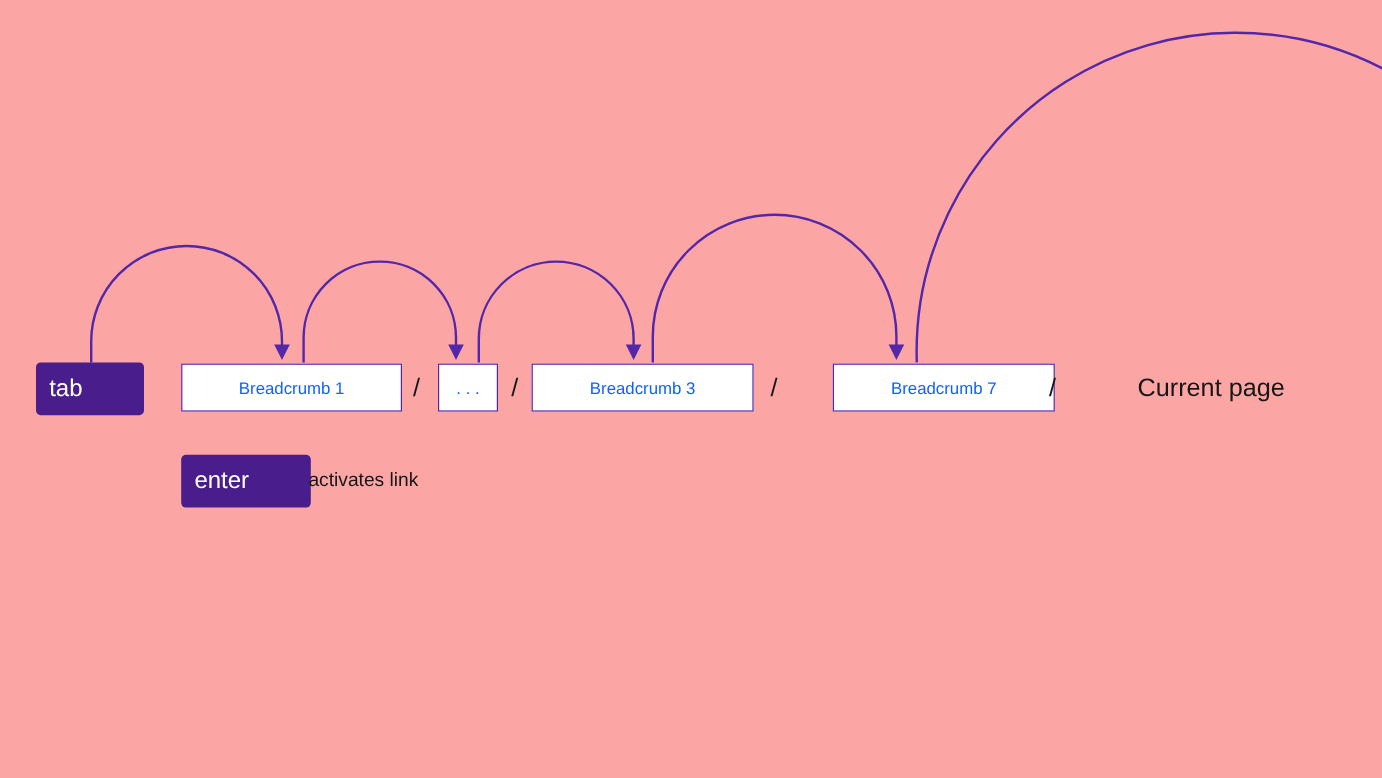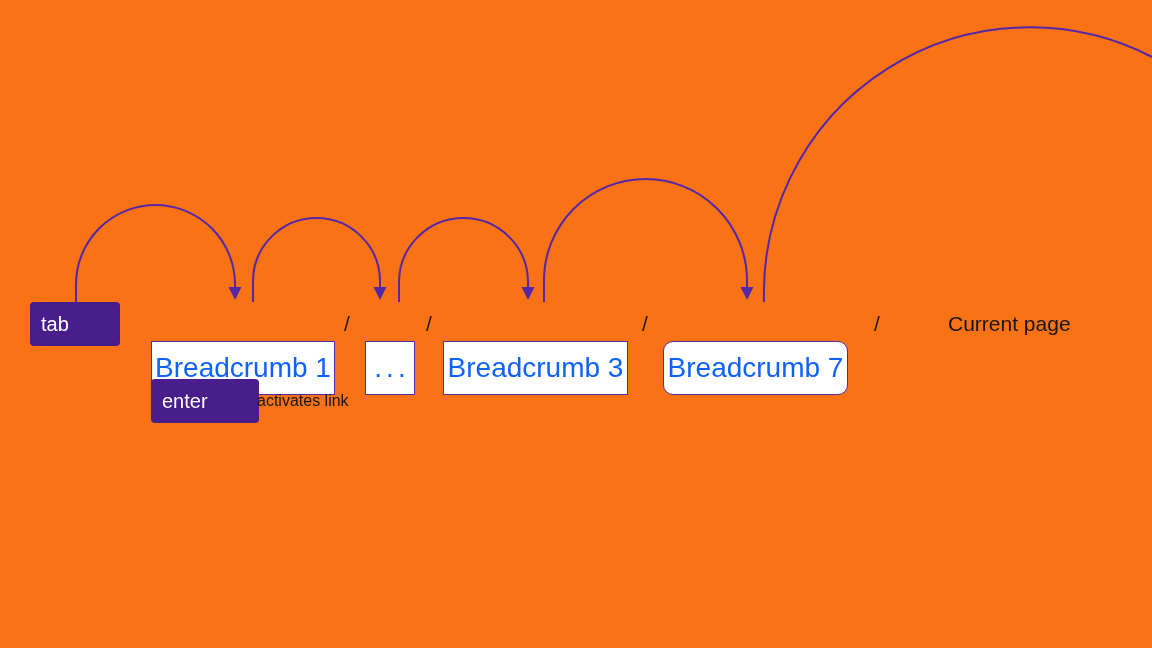--- a/index.html
+++ b/index.html
@@ -1,20 +1,20 @@
 <!DOCTYPE html>
 <html><head>
 <meta charset="utf-8">
 <style>
   html, body { margin: 0; padding: 0; background: #ffffff; }
   .canvas {
     position: relative;
     width: 1152px;
     height: 648px;
-    background: #f97316;
+    background: #fca5a5;
     overflow: hidden;
     font-family: "Liberation Sans", sans-serif;
     color: #161616;
   }
   svg.arcs {
     position: absolute;
     left: 0; top: 0;
     width: 1152px; height: 648px;
     pointer-events: none;
   }
@@ -35,35 +35,34 @@
     font-size: 20px;
     padding-left: 11px;
     box-sizing: border-box;
   }
   .key-tab   { left: 30px;  top: 302px; width: 90px; height: 44px; }
   .key-enter { left: 151px; top: 379px; width: 108px; height: 44px; }
 
   .crumb-box {
     position: absolute;
     top: 303px;
-    height: 54px;
+    height: 40px;
     box-sizing: border-box;
     border: 1.5px solid #5426a8;
     background: #ffffff;
     display: flex;
     align-items: center;
     justify-content: center;
-    font-size: 28px;
+    font-size: 14px;
     color: #0f62fe;
-    margin-top: 38px;
   }
   .box-b1 { left: 151px; width: 184px; }
   .box-of { left: 365px; width: 50px; letter-spacing: 4px; padding-left: 4px; }
   .box-b6 { left: 443px; width: 185px; }
-  .box-b7 { left: 663px; width: 185px; border-radius: 10px; }
+  .box-b7 { left: 694px; width: 185px; }
 
   .sep {
     position: absolute;
     top: 303px;
     height: 42px;
     width: 20px;
     display: flex;
     align-items: center;
     justify-content: center;
     font-size: 21px;

